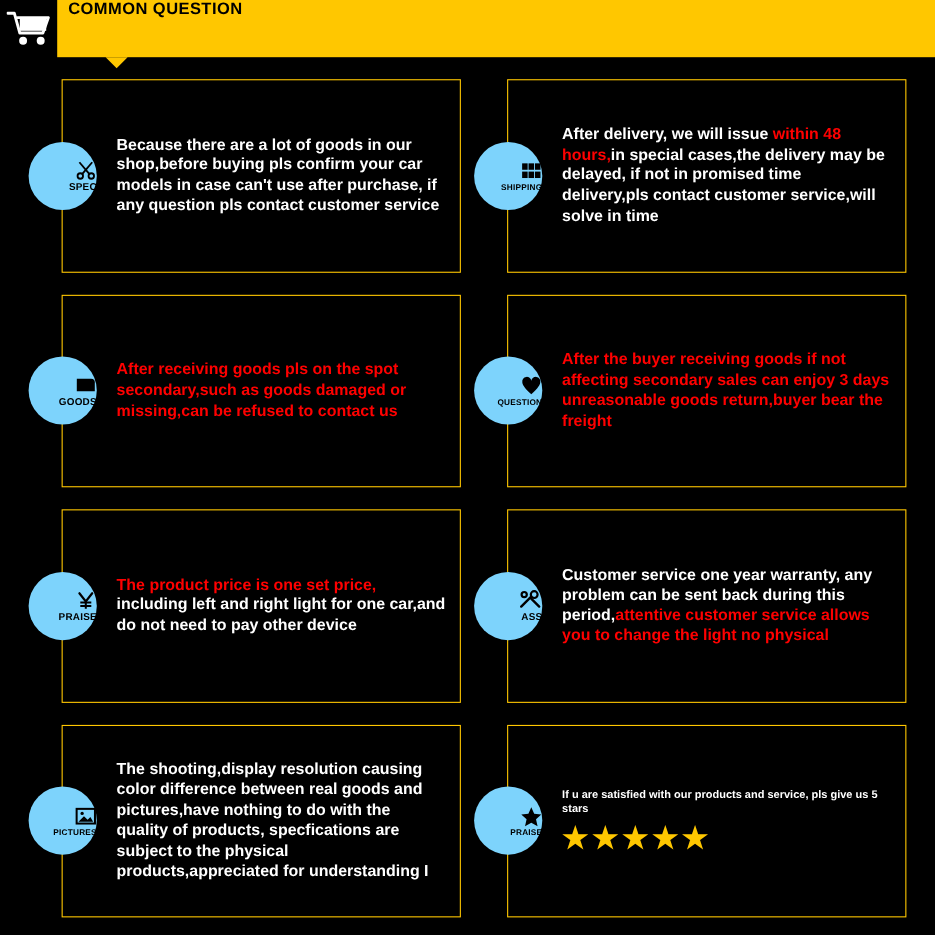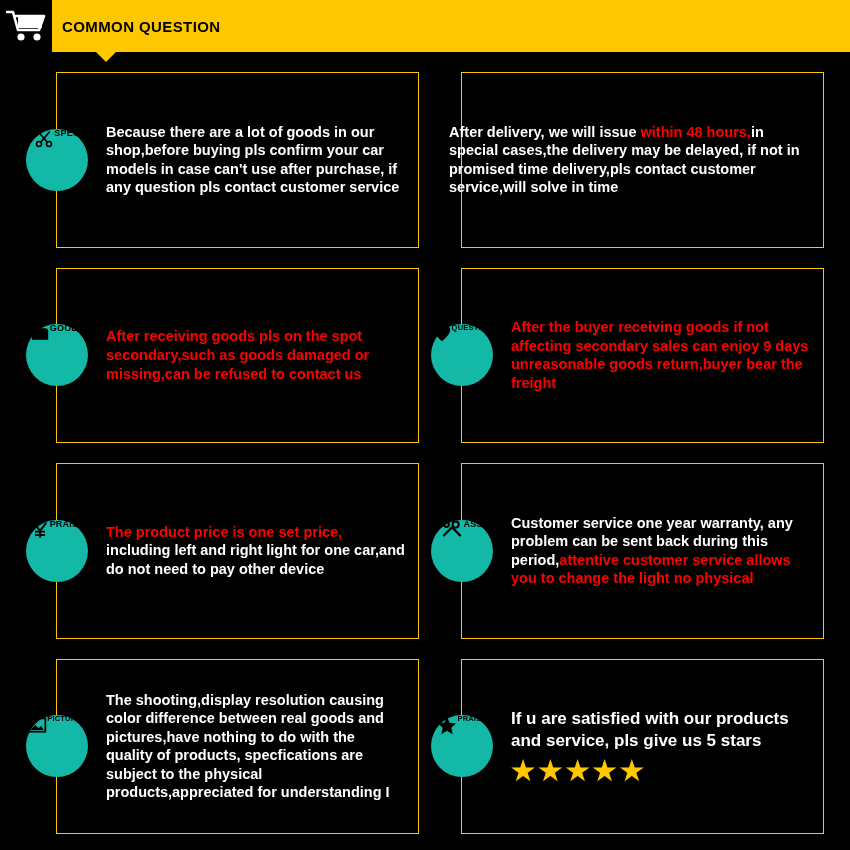--- a/index.html
+++ b/index.html
@@ -30,21 +30,20 @@
     display: flex;
     align-items: center;
     justify-content: center;
     flex: 0 0 52px;
   }
   .cart-icon svg { display: block; }
   .header-bar {
     flex: 1 1 auto;
     background: #FFC700;
     display: flex;
-    align-items: center;
     position: relative;
   }
   .header-title {
     color: #000000;
     font-size: 15px;
     font-weight: bold;
     letter-spacing: 0.4px;
     padding-left: 10px;
   }
   .header-notch {
@@ -81,25 +80,25 @@
     right: 0;
     bottom: 6px;
     border: 1px solid #FFC700;
     background: #000000;
   }
   .badge {
     position: relative;
     z-index: 3;
     width: 62px; height: 62px;
     border-radius: 50%;
-    background: #14b8a6;
+    background: #7dd3fc;
     color: #000000;
     display: flex;
-    flex-direction: row;
-    align-items: flex-start;
+    flex-direction: column;
+    align-items: flex-end;
     justify-content: center;
     flex: 0 0 62px;
     margin-left: 0px;
   }
   .badge-glyph {
     line-height: 1;
     margin-bottom: 1px;
     display: flex;
     align-items: center;
     justify-content: center;
@@ -126,21 +125,21 @@
   .t-red { color: #FF0000; }
   .t-white { color: #FFFFFF; }
 
   .stars {
     margin-top: 6px;
     font-size: 27px;
     color: #FFC700;
     letter-spacing: 3px;
     line-height: 1;
   }
-  .praise-line { font-size: 17px; line-height: 1.28; }
+  .praise-line { font-size: 10px; line-height: 1.28; }
 </style>
 </head>
 <body>
 
 <div class="page">
 
   <div class="header">
     <div class="header-icon-box">
       <span class="cart-icon">
         <svg width="40" height="34" viewBox="0 0 40 34">
@@ -172,20 +171,33 @@
         </span>
         <span class="badge-label">SPEC</span>
       </div>
       <div class="card-text">
         <span class="t-white">Because there are a lot of goods in our shop,before buying pls confirm your car models in case can't use after purchase, if any question pls contact customer service</span>
       </div>
     </div>
 
     <div class="card">
       <div class="card-box"></div>
+      <div class="badge">
+        <span class="badge-glyph">
+          <svg width="20" height="20" viewBox="0 0 24 24">
+            <rect x="2" y="3" width="6" height="7" fill="#000"></rect>
+            <rect x="9" y="3" width="6" height="7" fill="#000"></rect>
+            <rect x="16" y="3" width="6" height="7" fill="#000"></rect>
+            <rect x="2" y="12" width="6" height="7" fill="#000"></rect>
+            <rect x="9" y="12" width="6" height="7" fill="#000"></rect>
+            <rect x="16" y="12" width="6" height="7" fill="#000"></rect>
+          </svg>
+        </span>
+        <span class="badge-label small">SHIPPING</span>
+      </div>
       <div class="card-text">
         <span class="t-white">After delivery, we will issue </span><span class="t-red">within 48 hours,</span><span class="t-white">in special cases,the delivery may be delayed, if not in promised time delivery,pls contact customer service,will solve in time</span>
       </div>
     </div>
 
     <div class="card">
       <div class="card-box"></div>
       <div class="badge">
         <span class="badge-glyph">
           <svg width="20" height="18" viewBox="0 0 24 22">
@@ -203,21 +215,21 @@
       <div class="card-box"></div>
       <div class="badge">
         <span class="badge-glyph">
           <svg width="20" height="18" viewBox="0 0 24 22">
             <path d="M12 20 C4 13 2 9 2 6.5 A5 5 0 0 1 12 5 A5 5 0 0 1 22 6.5 C22 9 20 13 12 20 Z" fill="#000"></path>
           </svg>
         </span>
         <span class="badge-label small">QUESTION</span>
       </div>
       <div class="card-text red">
-        <span class="t-red">After the buyer receiving goods if not affecting secondary sales can enjoy 9 days unreasonable goods return,buyer bear the freight</span>
+        <span class="t-red">After the buyer receiving goods if not affecting secondary sales can enjoy 3 days unreasonable goods return,buyer bear the freight</span>
       </div>
     </div>
 
     <div class="card">
       <div class="card-box"></div>
       <div class="badge">
         <span class="badge-glyph">
           <svg width="20" height="20" viewBox="0 0 24 24">
             <path d="M5 4 L12 13 L19 4" fill="none" stroke="#000" stroke-width="2.4" stroke-linecap="round"></path>
             <line x1="6" y1="14" x2="18" y2="14" stroke="#000" stroke-width="2.2"></line>

